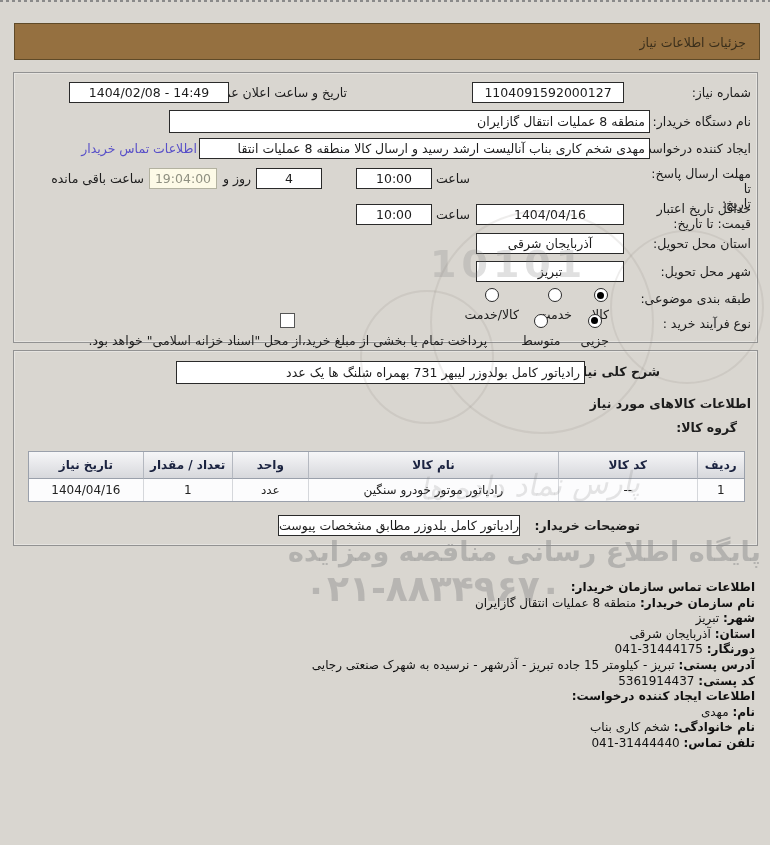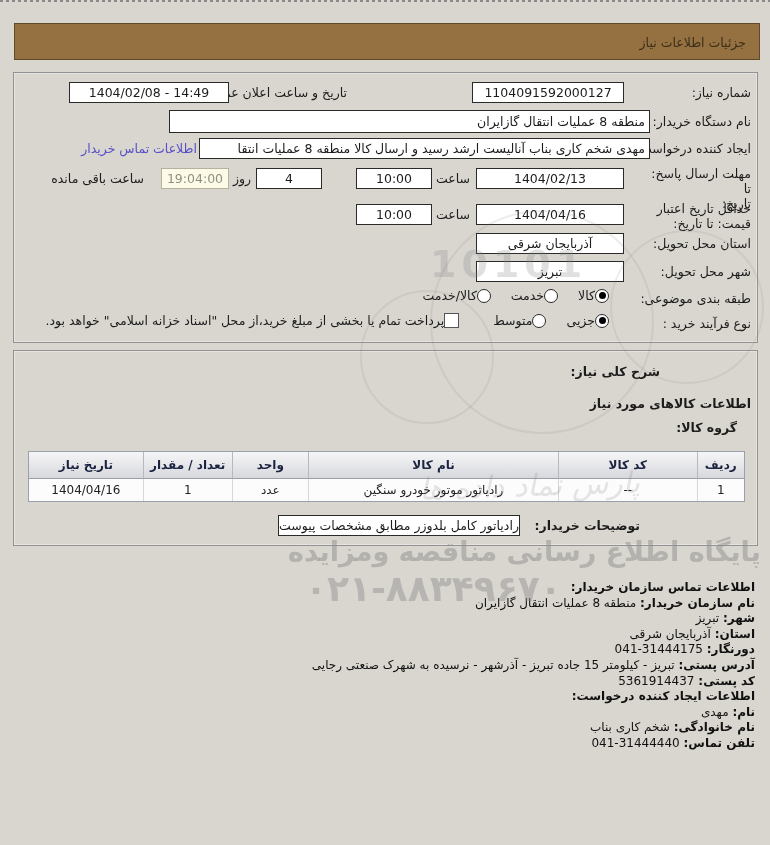--- a/index.html
+++ b/index.html
@@ -19,21 +19,21 @@
   .blbl{font-weight:bold;}
   .vbox{position:absolute;background:#ffffff;border:1px solid #2a2a2a;height:19px;
     font-size:12.5px;line-height:19px;box-sizing:content-box;overflow:hidden;
     white-space:nowrap;}
   .c{text-align:center;}
   .rpad{padding-right:4px;text-align:right;}
   .ltr{direction:ltr;}
   .stale{background:#fdfae7;border:1px solid #b3b2a0;color:#8f9081;}
   .link{position:absolute;color:#584fc8;font-size:12.5px;white-space:nowrap;cursor:pointer;}
   .optrow{position:absolute;display:flex;direction:rtl;align-items:center;gap:20px;font-size:12.5px;}
-  .opt{display:flex;direction:rtl;align-items:center;white-space:nowrap;}
+  .opt{display:flex;direction:rtl;align-items:center;gap:5px;white-space:nowrap;flex-direction:column;}
   .radio{width:12px;height:12px;border-radius:50%;border:1px solid #2a2a2a;background:#fff;
     display:inline-block;position:relative;flex:0 0 auto;}
   .radio.on::after{content:"";position:absolute;top:2.5px;right:2.5px;width:7px;height:7px;
     border-radius:50%;background:#000;}
   .checkbox{width:13px;height:13px;border:1px solid #555;background:#fff;display:inline-block;flex:0 0 auto;}
   
   .tbl{position:absolute;border:1px solid #9aa0ab;background:#fff;box-sizing:border-box;}
   .trow{display:flex;direction:rtl;}
   .th{background:linear-gradient(#f6f6f8,#d7d8dc);font-weight:bold;color:#1b2340;
     font-size:12px;height:27px;line-height:27px;text-align:center;
@@ -75,26 +75,25 @@
     <div class="vbox rpad" style="top:37px;right:107px;width:475px;height:21px;line-height:21px;">منطقه 8 عملیات انتقال گازایران</div>
 
     <div class="lbl" style="top:68px;right:6px;">ایجاد کننده درخواست:</div>
     <div class="vbox rpad" style="top:65px;right:107px;width:445px;">مهدی شخم کاری بناب آنالیست ارشد رسید و ارسال کالا منطقه 8 عملیات انتقا</div>
     <div class="link" style="top:68px;right:560px;">اطلاعات تماس خریدار</div>
 
     <div class="lbl lbl2" style="top:93px;right:6px;">
       <span>مهلت ارسال پاسخ: تا</span><br>
       <span>تاریخ:</span>
     </div>
-    <div class="vbox c ltr" style="top:95px;right:133px;width:146px;">1404/02/13</div>
     <div class="lbl" style="top:98px;right:287px;">ساعت</div>
     <div class="vbox c ltr" style="top:95px;right:325px;width:74px;">10:00</div>
     <div class="vbox c ltr" style="top:95px;right:435px;width:64px;">4</div>
     <div class="lbl" style="top:98px;right:506px;">روز و</div>
-    <div class="vbox c ltr stale" style="top:95px;right:528px;width:66px;margin-left:36px;">19:04:00</div>
+    <div class="vbox c ltr stale" style="top:95px;right:540px;width:66px;margin-left:36px;">19:04:00</div>
     <div class="lbl" style="top:98px;right:613px;">ساعت باقی مانده</div>
 
     <div class="lbl lbl2" style="top:128px;right:6px;">
       <span>حداقل تاریخ اعتبار</span><br>
       <span>قیمت: تا تاریخ:</span>
     </div>
     <div class="vbox c ltr" style="top:131px;right:133px;width:146px;">1404/04/16</div>
     <div class="lbl" style="top:134px;right:287px;">ساعت</div>
     <div class="vbox c ltr" style="top:131px;right:325px;width:74px;">10:00</div>
 
@@ -133,20 +132,21 @@
       <span class="opt" style="margin-right:14px;">
         <span class="checkbox"></span>
         <span>پرداخت تمام یا بخشی از مبلغ خرید،از محل "اسناد خزانه اسلامی" خواهد بود.</span>
       </span>
     </div>
   </div>
 
   <div class="panel" id="panel2">
 
     <div class="lbl blbl" style="top:13px;right:97px;">شرح کلی نیاز:</div>
+    <div class="vbox rpad" style="top:10px;right:172px;width:403px;height:21px;line-height:21px;">رادیاتور کامل بولدوزر لیبهر 731 بهمراه شلنگ ها یک عدد</div>
 
     <div class="lbl blbl" style="top:45px;right:6px;">اطلاعات کالاهای مورد نیاز</div>
 
     <div class="lbl blbl" style="top:69px;right:20px;">گروه کالا:</div>
 
     <div class="tbl" style="top:100px;right:12px;width:717px;">
       <div class="trow">
         <div class="th cw0">ردیف</div>
         <div class="th cw1">کد کالا</div>
         <div class="th cw2">نام کالا</div>

